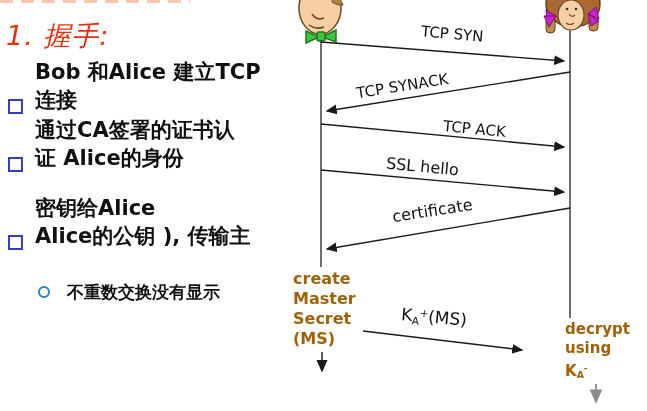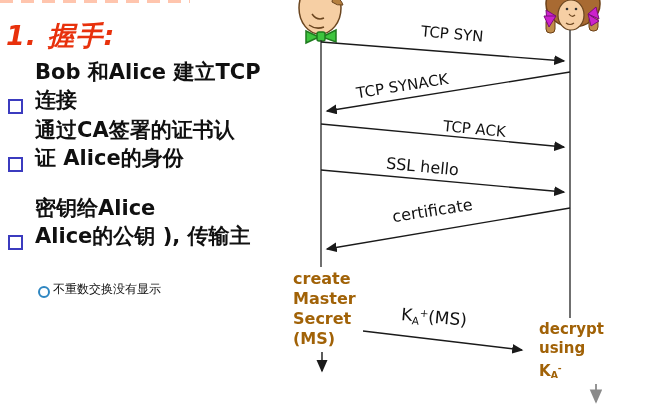--- a/index.html
+++ b/index.html
@@ -4,42 +4,42 @@
 <style>
   html,body{margin:0;padding:0;background:#fff;}
   .slide{position:relative;width:647px;height:411px;background:#ffffff;
          font-family:"DejaVu Sans",sans-serif;overflow:hidden;}
 
   
   .top-clip{position:absolute;left:0;top:0;width:190px;height:3px;opacity:.45;
     background:repeating-linear-gradient(90deg,#ff7e4a 0 13px,transparent 13px 21px);}
 
   
-  .title{position:absolute;left:6px;top:18px;font-size:27px;font-weight:bold;
+  .title{position:absolute;left:6px;top:18px;font-size:27px;font-weight:normal;
          font-style:italic;color:#e8310c;letter-spacing:1px;white-space:nowrap;}
   .bullet{position:absolute;left:8px;display:flex;align-items:flex-end;}
   .sq{flex:none;width:11px;height:11px;border:2px solid #3b3bbf;margin-top:7px;background:#fff;}
   .btext{margin-left:12px;font-size:21px;line-height:28px;font-weight:600;color:#101010;white-space:nowrap;}
   .sub-bullet{position:absolute;left:38px;display:flex;align-items:flex-start;}
   .circ{flex:none;width:8px;height:8px;border:2.5px solid #2e86c1;border-radius:50%;margin-top:5px;background:#fff;}
-  .stext{margin-left:3px;font-size:12px;font-weight:400;color:#101010;white-space:nowrap;}
+  .stext{margin-left:17px;font-size:17px;font-weight:700;color:#101010;white-space:nowrap;}
 
   
   .lbl{position:absolute;color:#111;white-space:nowrap;font-weight:500;}
   .lbl sub{font-size:.62em;vertical-align:-0.3em;}
   .lbl sup{font-size:.62em;vertical-align:.5em;}
   #lbl-tcp-syn   {left:421px;top:25px;font-size:15px;transform:rotate(5deg);}
   #lbl-tcp-synack{left:356px;top:77px;font-size:15px;transform:rotate(-9deg);}
   #lbl-tcp-ack   {left:443px;top:120px;font-size:15px;transform:rotate(5.5deg);}
   #lbl-ssl-hello {left:386px;top:157px;font-size:16px;transform:rotate(5.5deg);}
   #lbl-cert      {left:392px;top:201px;font-size:16px;transform:rotate(-9deg);}
   #lbl-ka-ms     {left:401px;top:307px;font-size:17px;transform:rotate(5deg);}
   .note{position:absolute;color:#a16207;font-weight:600;}
   #note-left {left:293px;top:269px;font-size:16px;line-height:20px;}
-  #note-right{left:539px;top:320px;font-size:15px;line-height:19px;}
+  #note-right{left:565px;top:320px;font-size:15px;line-height:19px;}
   #note-right sub{font-size:.62em;vertical-align:-0.3em;}
   #note-right sup{font-size:.62em;vertical-align:.5em;}
   svg{position:absolute;left:0;top:0;}
 </style>
 </head>
 <body>
 
 <div class="slide">
 
   <div class="top-clip"></div>

